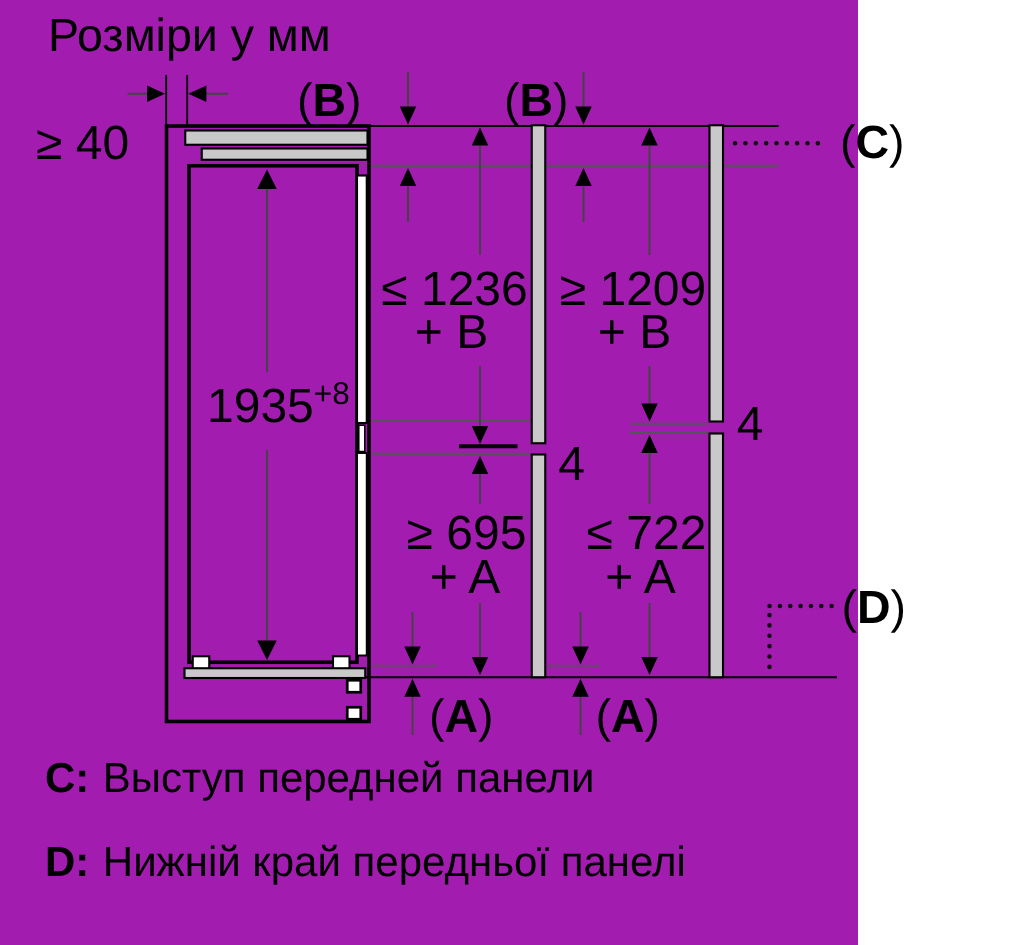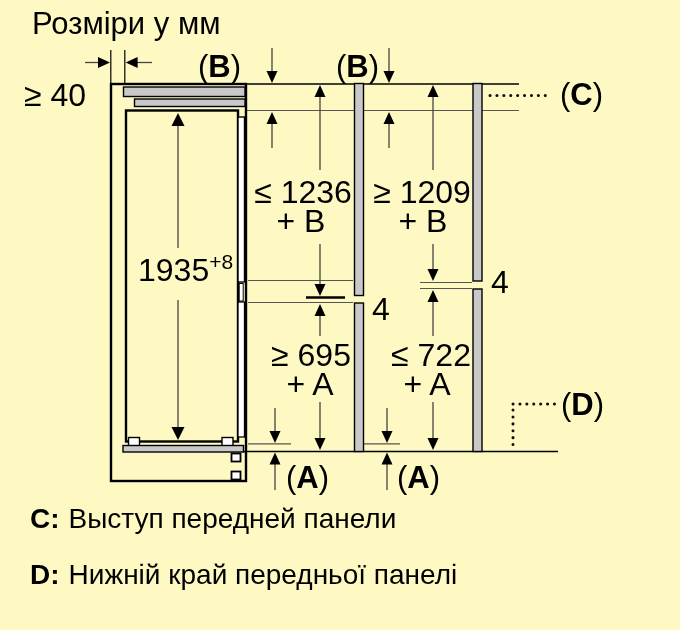--- a/index.html
+++ b/index.html
@@ -1,16 +1,16 @@
 <!DOCTYPE html>
 <html><head>
 <meta charset="utf-8">
 <style>
   html,body { margin:0; padding:0; background:#fff; }
-  .page { width:680px; height:630px; position:relative; background:#fef9c3; }
+  .page { width:572px; height:630px; position:relative; background:#a21caf; }
   svg { display:block; }
   text { font-family:"Liberation Sans","DejaVu Sans",sans-serif; fill:#000; }
   .title  { font-size:31px; }
   .dim    { font-size:32px; }
   .lbl    { font-size:31px; }
   .sup    { font-size:21px; }
   .legend { font-size:28px; }
   .b      { font-weight:bold; }
   .heavy  { stroke:#000; stroke-width:2.4; fill:none; }
   .line13 { stroke:#000; stroke-width:1.3; }

